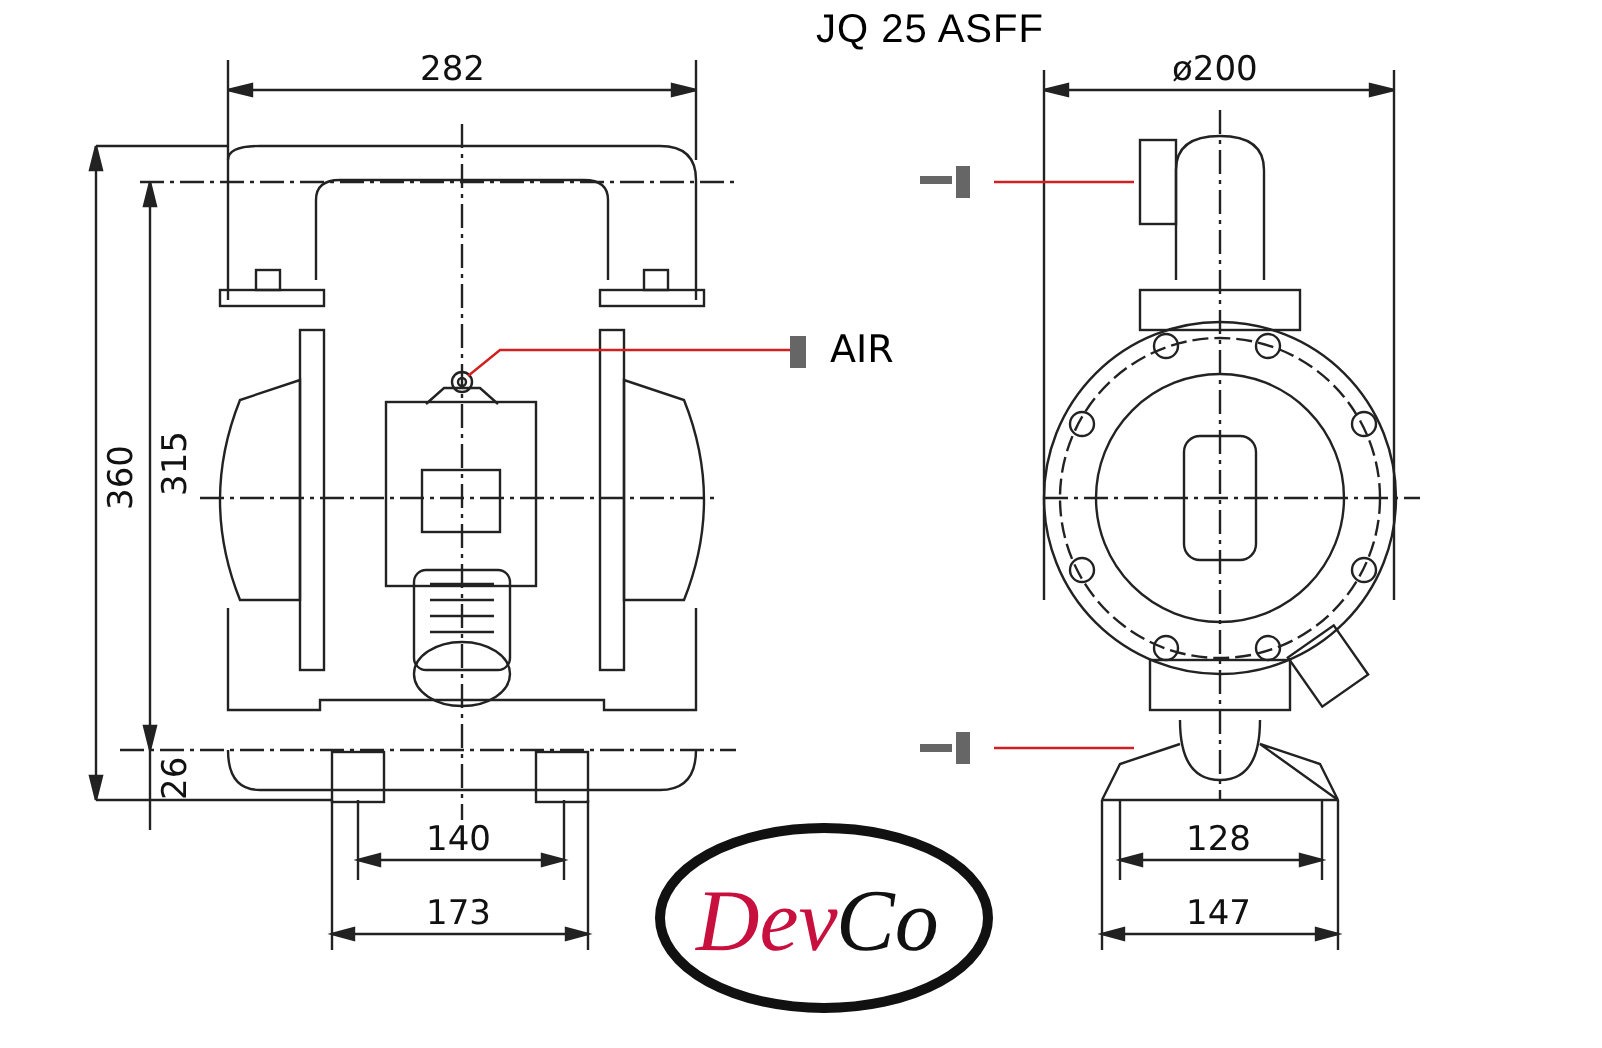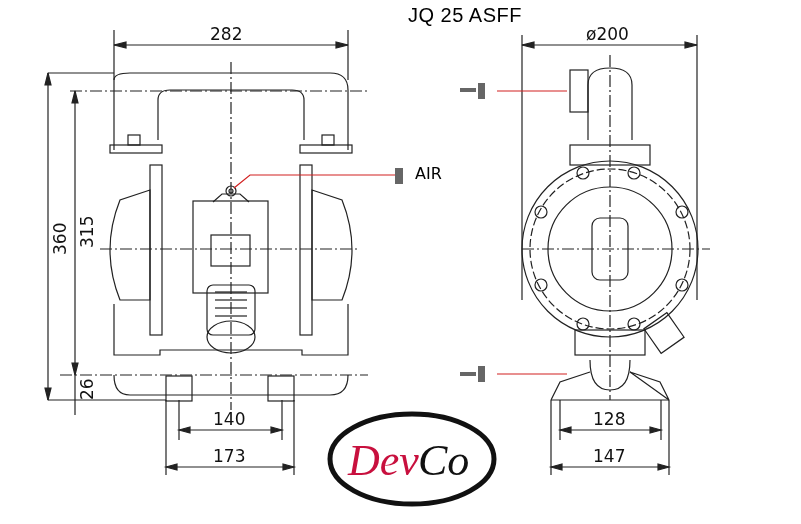--- a/index.html
+++ b/index.html
@@ -1,21 +1,21 @@
 <!DOCTYPE html>
 <html><head>
 <meta charset="utf-8">
 <style>
   html,body{margin:0;padding:0;background:#fff;}
   body{width:801px;height:524px;position:relative;overflow:hidden;font-family:"Liberation Sans",sans-serif;}
   #title{position:absolute;left:368px;top:4px;font-weight:normal;font-size:20px;color:#000;letter-spacing:0.5px;margin-left:40px;}
   svg{position:absolute;left:0;top:0;}
   .dim{font-family:"DejaVu Sans",sans-serif;font-size:17px;fill:#111;}
   .logo{font-family:"Liberation Serif",serif;font-style:italic;font-size:44px;}
-  #air{position:absolute;left:415px;top:164px;font-size:16px;color:#000;font-family:"DejaVu Sans",sans-serif;}
+  #air{position:absolute;left:415px;top:164px;font-size:19px;color:#000;font-family:"DejaVu Sans",sans-serif;}
 </style>
 </head>
 <body>
 
 <div id="title">JQ 25 ASFF</div>
 <div id="air">AIR</div>
 
 <svg width="801" height="524" viewBox="0 0 801 524">
   <g stroke="#222" fill="none" stroke-width="1.2">
 

